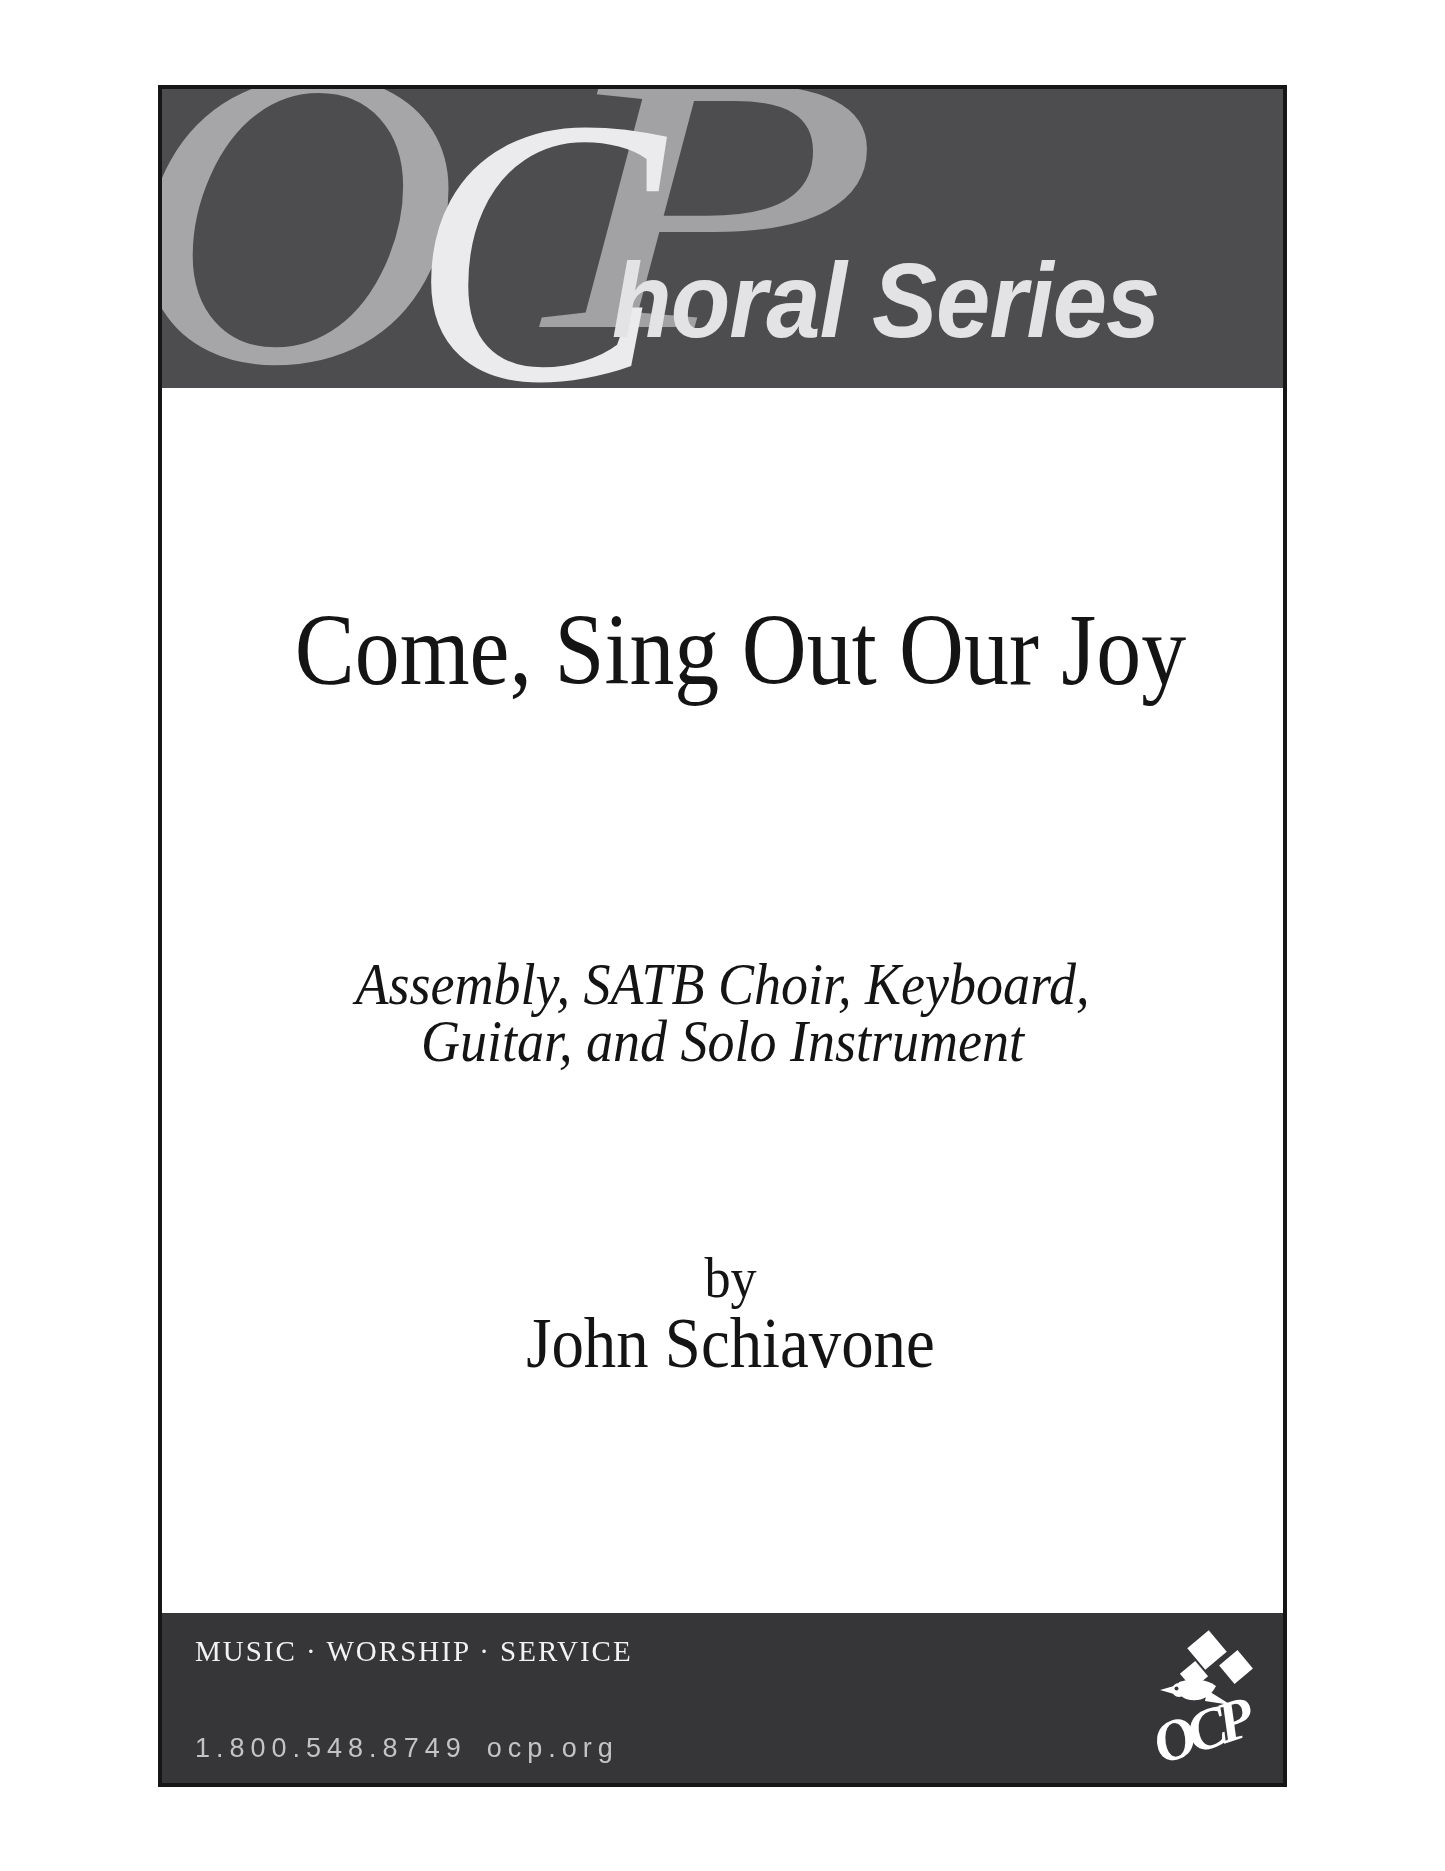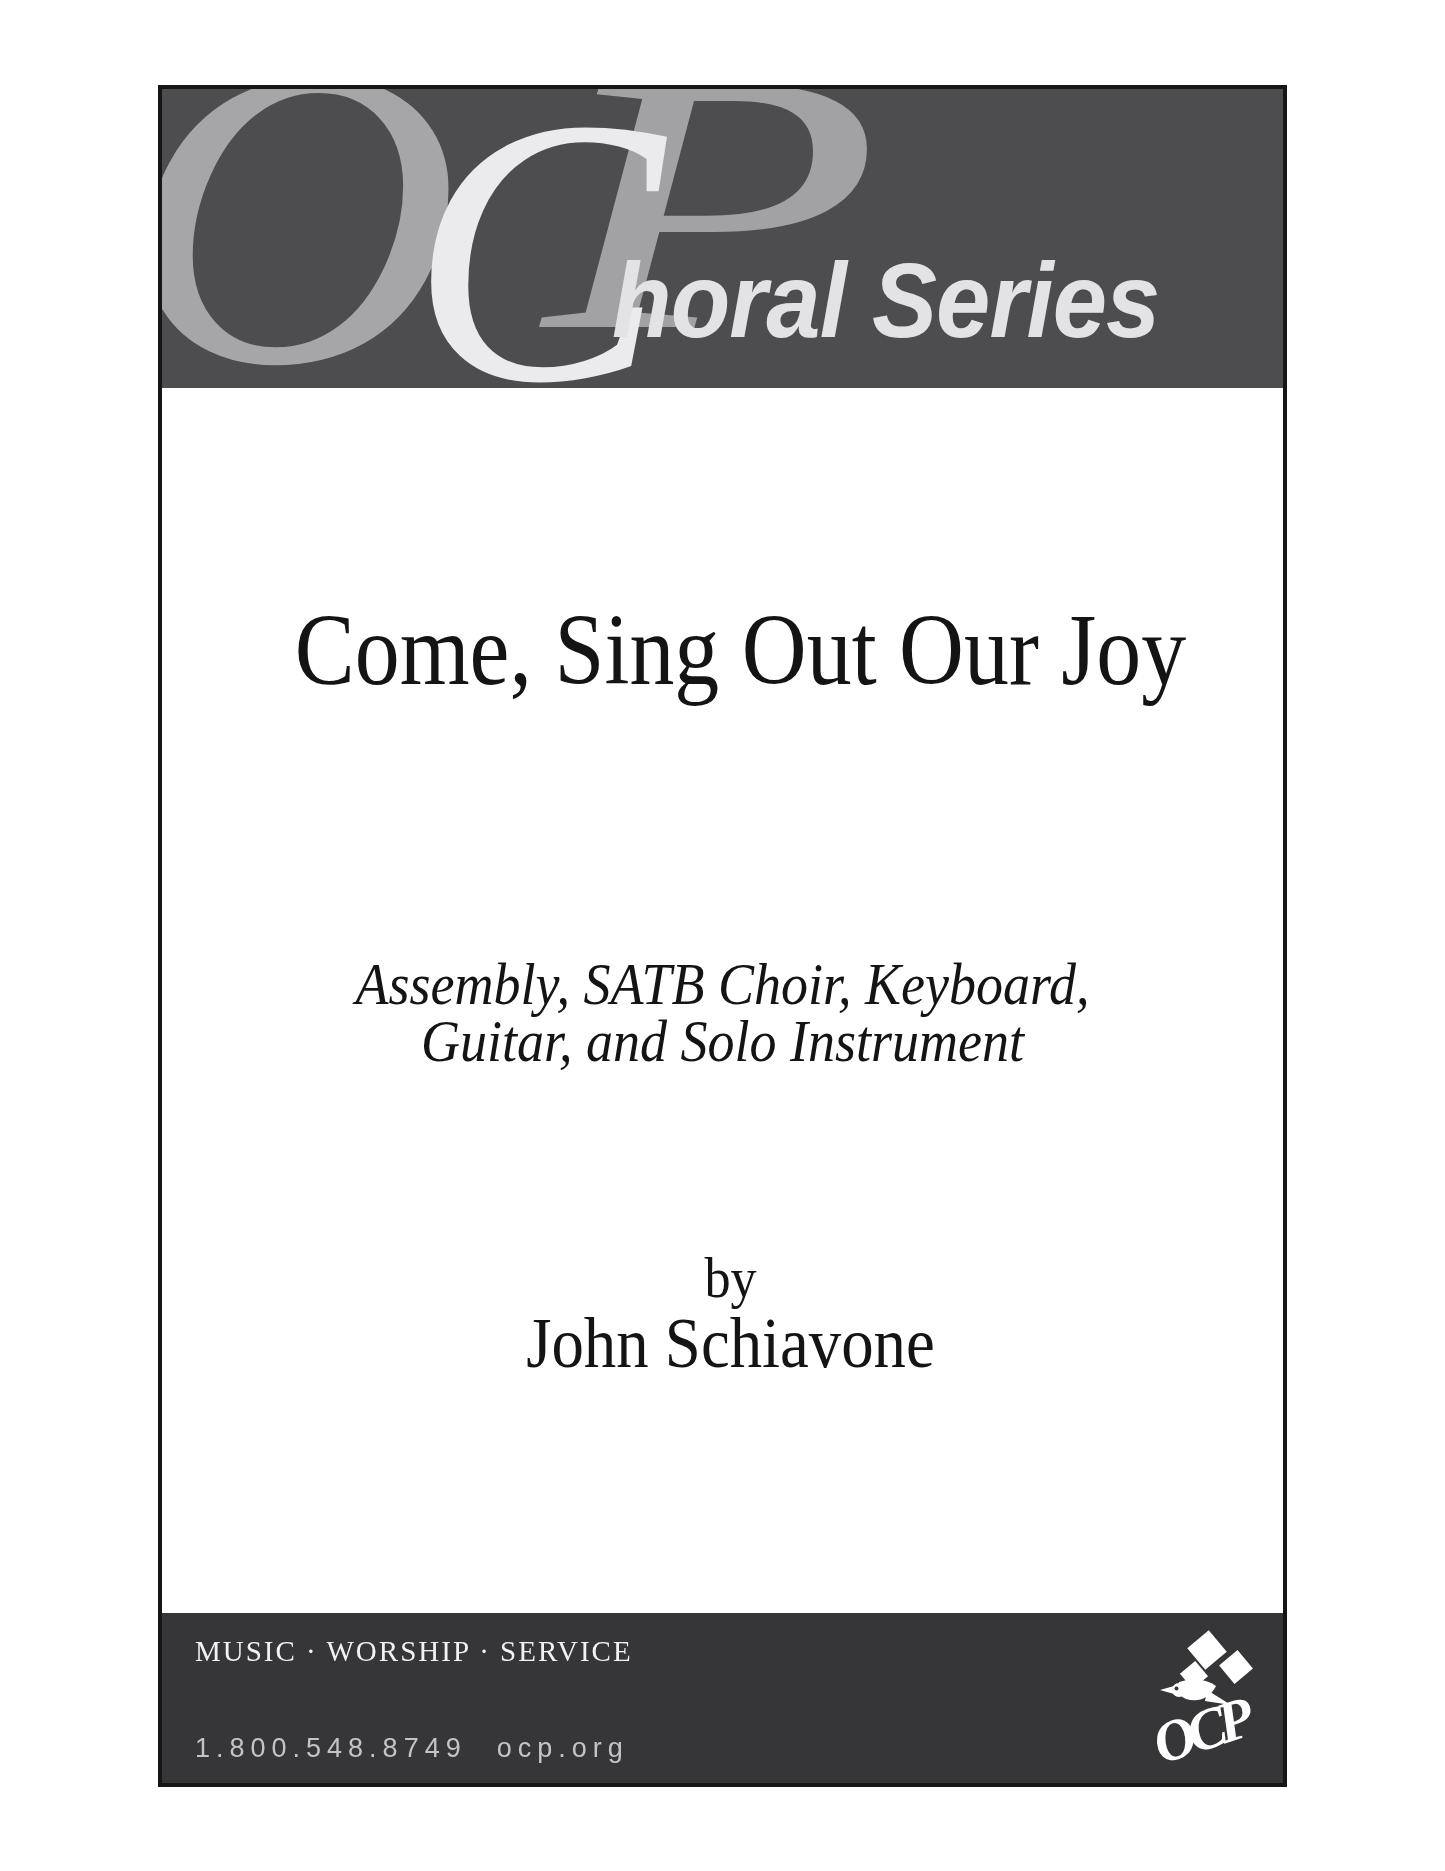--- a/index.html
+++ b/index.html
@@ -48,21 +48,21 @@
   .tagline {
     position:absolute; left:33px; top:22px;
     font-family:"Liberation Serif", serif; font-size:29px; letter-spacing:2px;
     color:#f2f2f2; white-space:nowrap;
   }
   .contact {
     position:absolute; left:33px; top:120px;
     font-family:"Liberation Sans", sans-serif; font-size:27px; letter-spacing:6px;
     color:#c4c4c6; white-space:nowrap;
   }
-  .contact .website { margin-left:30px;text-align:right; }
+  .contact .website { margin-left:20px;text-align:right; }
   .ocp-logo { position:absolute; right:22px; top:15px; width:112px; height:142px; }
 </style>
 </head>
 <body>
 
 <div class="canvas">
   <div class="sheet">
 
     <div class="banner-top">
       <span class="mono mono-o">O</span>

